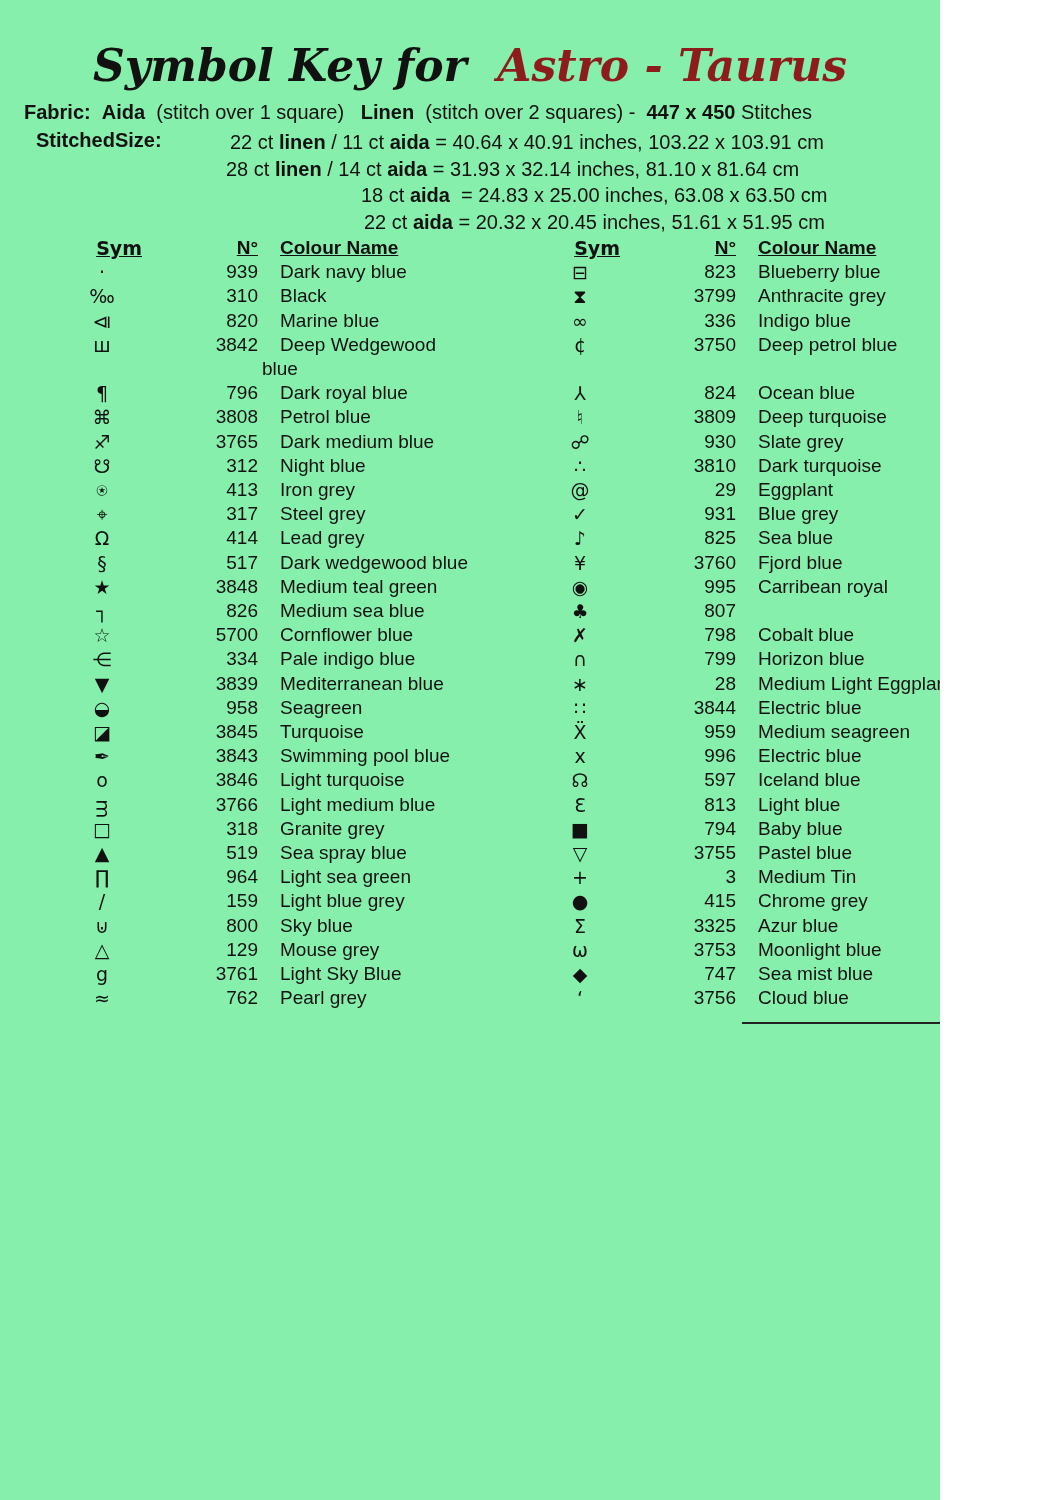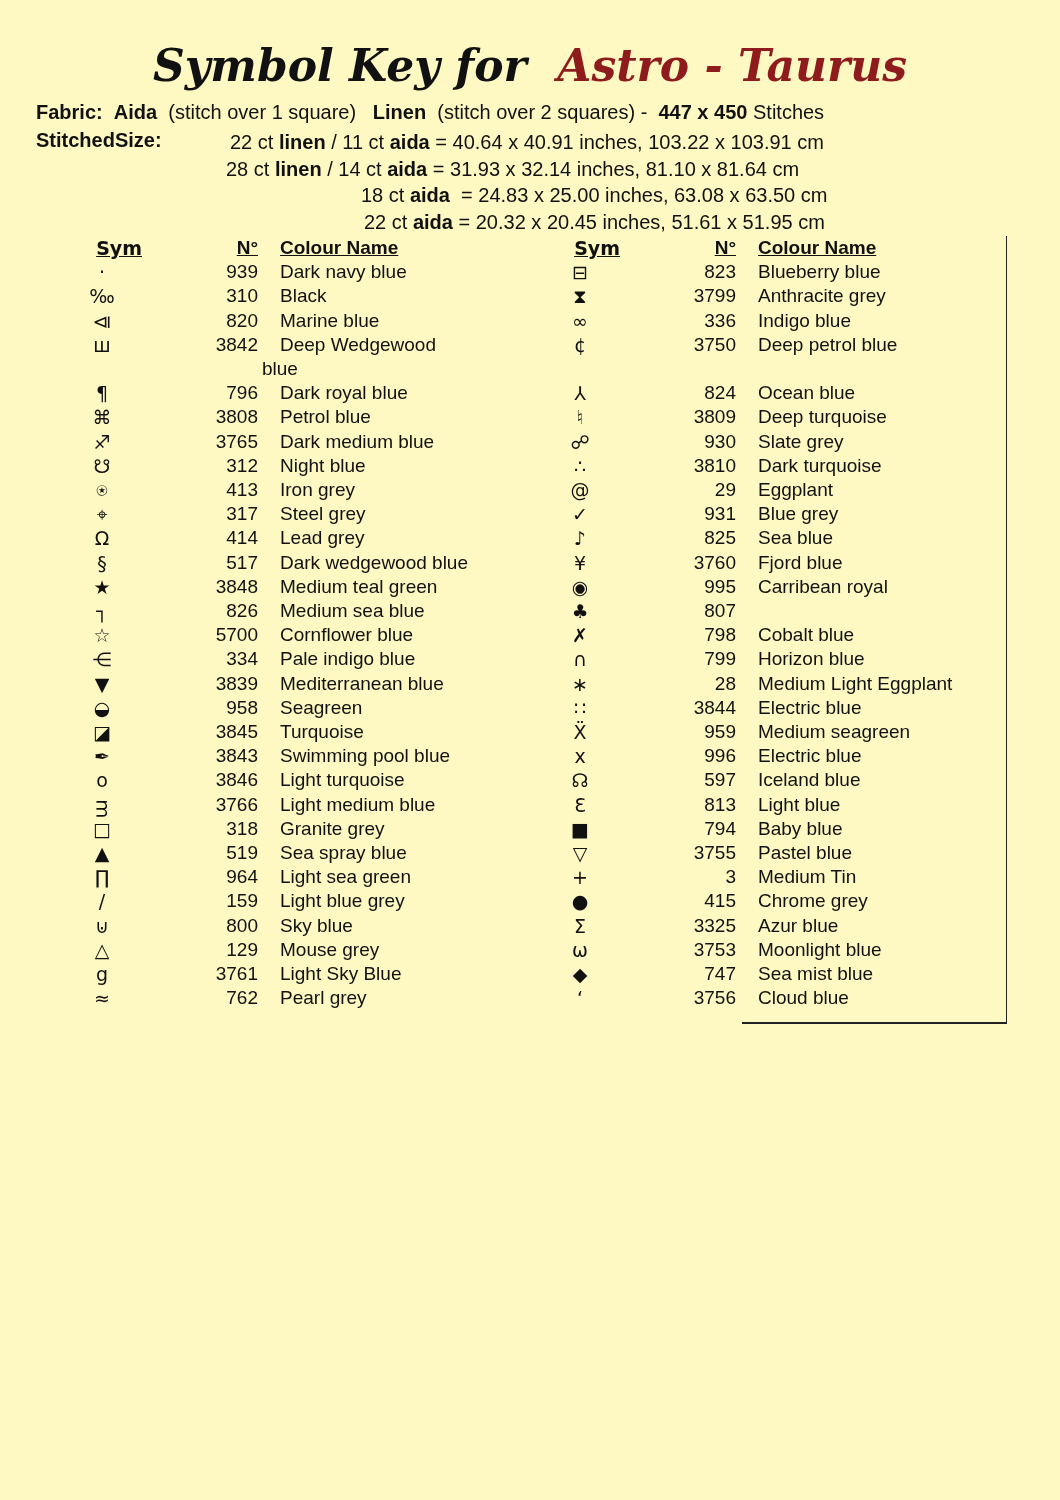--- a/index.html
+++ b/index.html
@@ -1,24 +1,24 @@
 <!DOCTYPE html>
 <html><head>
 <meta charset="utf-8">
 <style>
   html,body{margin:0;padding:0;background:#ffffff;}
-  .page{position:relative;width:1060px;height:1500px;background:#fef9c3;
+  .page{position:relative;width:940px;height:1500px;background:#86efac;
         font-family:"Liberation Sans",sans-serif;color:#111;overflow:hidden;}
 
   .title{position:absolute;top:42px;left:0;width:100%;text-align:center;
          font-family:"DejaVu Serif",serif;font-style:italic;font-weight:bold;
          font-size:44px;line-height:1.1;white-space:pre;}
   .title .red{}
 
-  .fabric-line{position:absolute;left:36px;top:101px;font-size:20px;white-space:pre-wrap;}
+  .fabric-line{position:absolute;left:24px;top:101px;font-size:20px;white-space:pre-wrap;}
   .fabric-line b{font-weight:bold;}
 
   .stitched-label{position:absolute;left:36px;top:129px;font-size:20px;font-weight:bold;}
   .size-lines{position:absolute;left:226px;top:129px;font-size:20px;}
   .size-line{line-height:26.6px;white-space:pre-wrap;}
   .size-line:nth-child(1){padding-left:4px;}
   .size-line:nth-child(2){padding-left:0px;}
   .size-line:nth-child(3){padding-left:135px;}
   .size-line:nth-child(4){padding-left:138px;}
 

